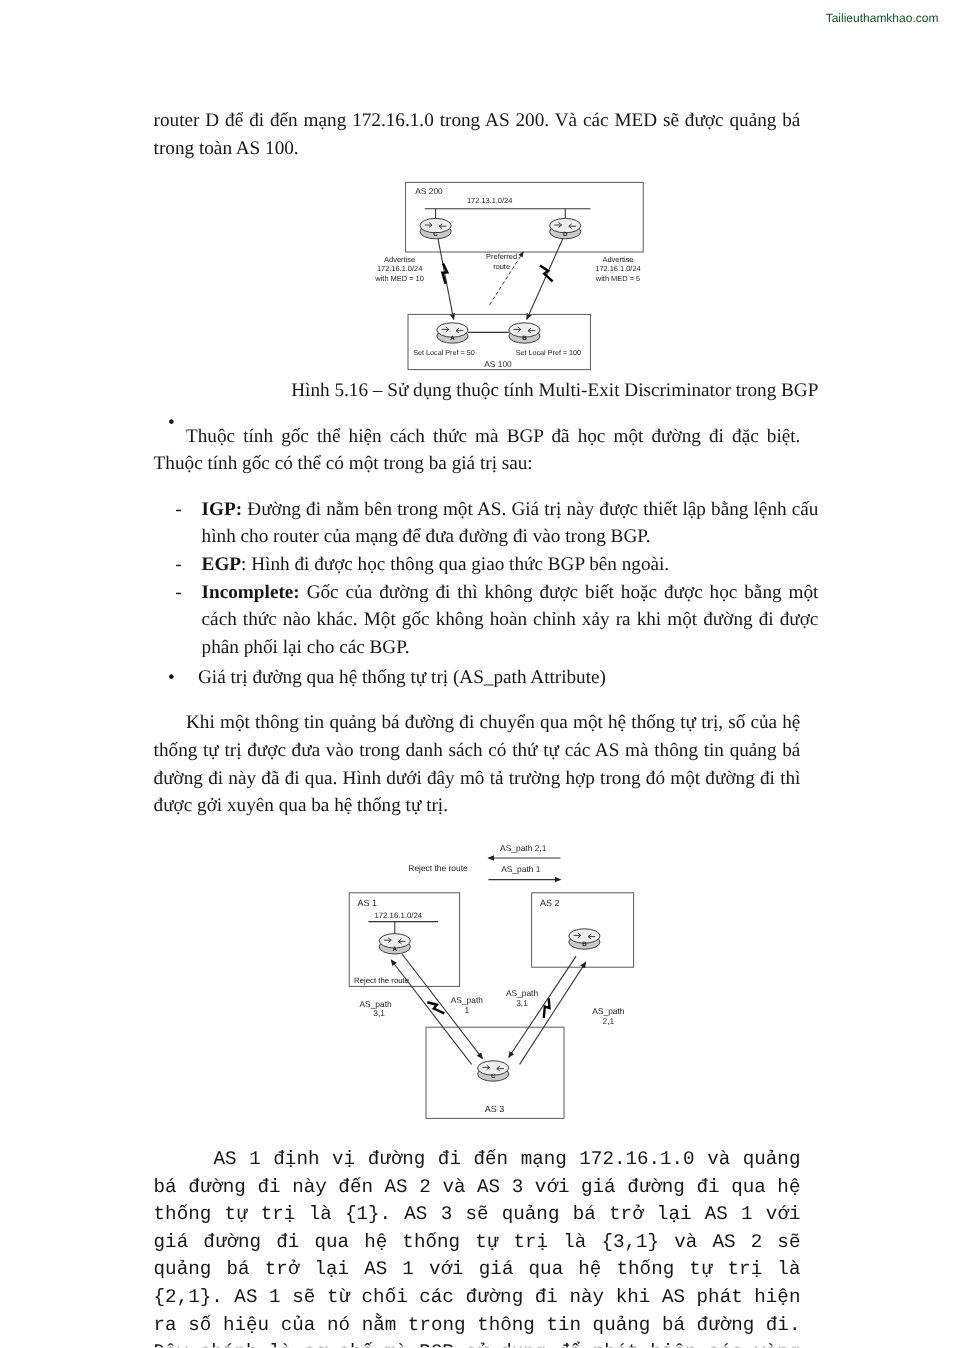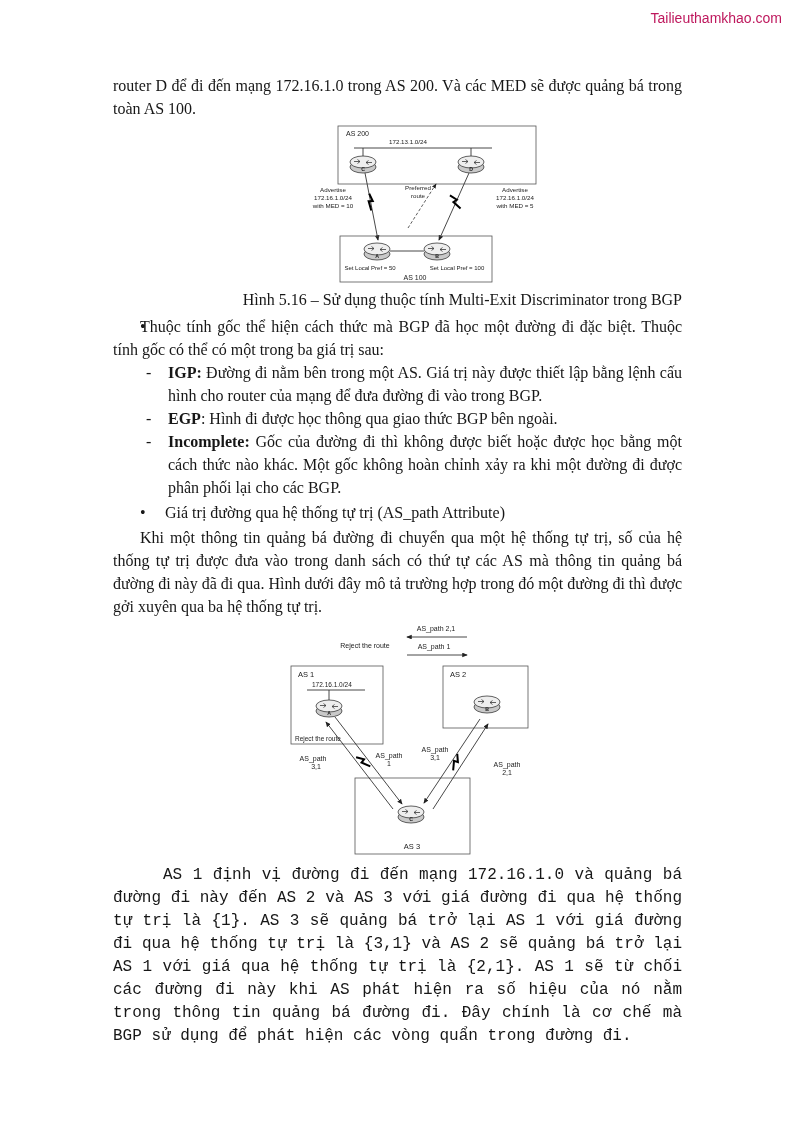--- a/index.html
+++ b/index.html
@@ -12,33 +12,33 @@
     background: #ffffff;
     font-family: "Liberation Serif", serif;
     color: #171717;
     overflow: hidden;
   }
   .watermark {
     position: absolute;
     top: 10px;
     right: 12px;
     font-family: "Liberation Sans", sans-serif;
-    font-size: 14px;
-    color: #be185d;
+    font-size: 10px;
+    color: #14532d;
   }
   .content {
     position: absolute;
     left: 113px;
     top: 74px;
     width: 569px;
     font-size: 16px;
     line-height: 23px;
     text-align: justify;
   }
-  .para { margin: 0; }
+  .para { margin: 15px; }
   .indent-sm { text-indent: 27px; }
   .indent-lg { text-indent: 50px; font-family: Liberation Mono, monospace; }
   .caption { text-align: right; text-indent: 0; margin: 4px 0 4px 0; }
   .bullet-item { position: relative; padding-left: 52px; margin: 2px 0; text-align: left; }
   .bullet-mark { position: absolute; left: 27px; }
   .dash-item { position: relative; padding-left: 55px; }
   .dash-mark { position: absolute; left: 33px; }
   .lead { font-weight: bold; }
   .figwrap1 { margin: 4px 0 2px 195px; width: 235px; }
   .figwrap2 { margin: 2px 0 2px 170px; width: 250px; }

